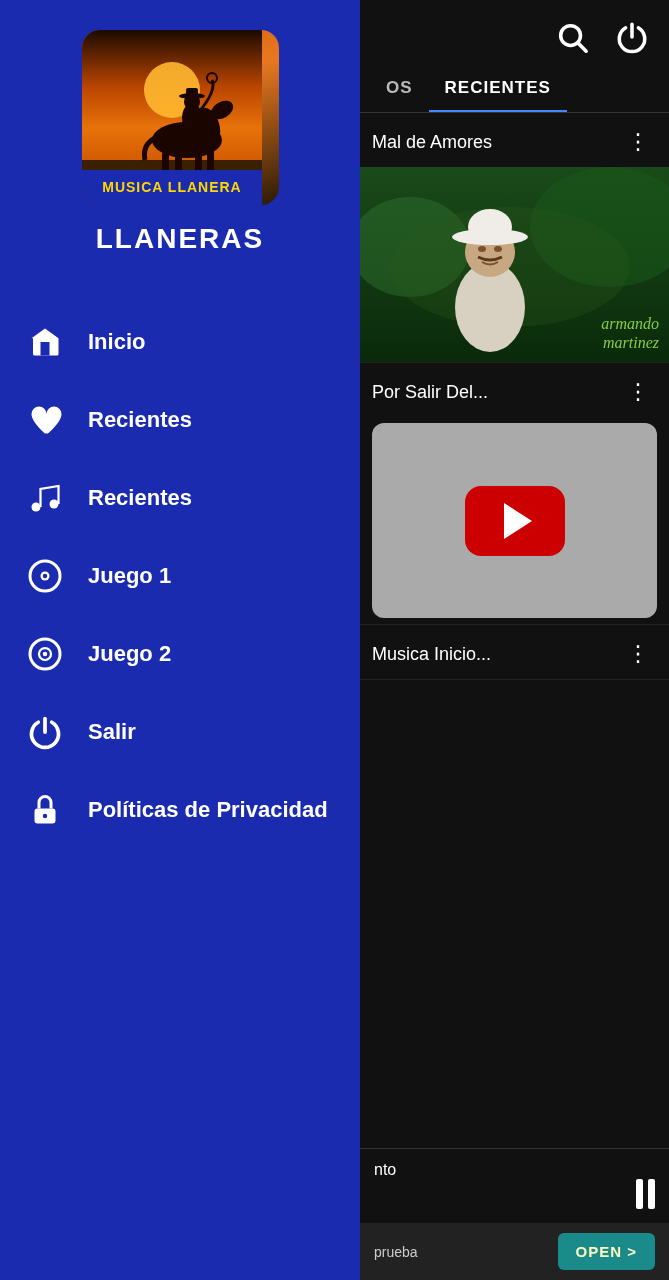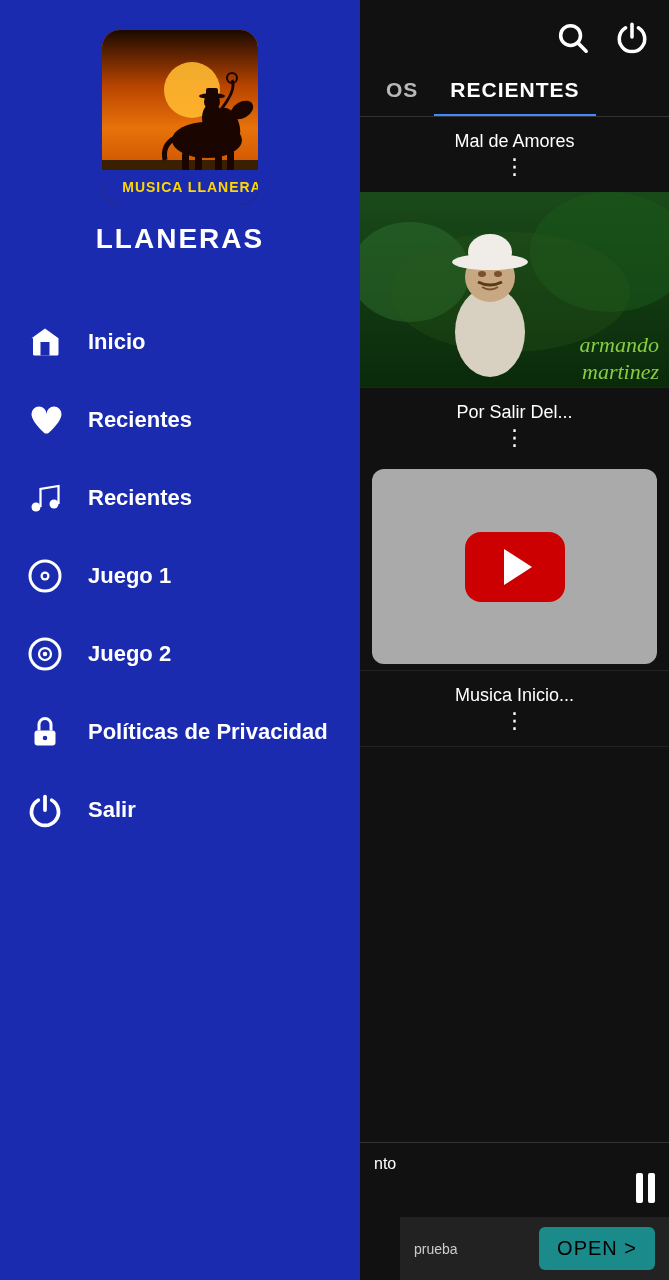--- a/index.html
+++ b/index.html
@@ -17,21 +17,21 @@
       min-width: 360px;
       height: 1280px;
       background: #1a2bb0;
       display: flex;
       flex-direction: column;
       align-items: center;
       padding-top: 30px;
     }
 
     .sidebar-logo {
-      width: 156px;
+      width: 197px;
       height: 175px;
       border-radius: 18px;
       overflow: hidden;
       background: linear-gradient(160deg, #c8540a 0%, #e87820 40%, #2a1a05 100%);
       display: flex;
       align-items: flex-end;
       justify-content: center;
       position: relative;
       margin-bottom: 18px;
     }
@@ -121,21 +121,21 @@
 
     .tabs-bar {
       display: flex;
       background: #111;
       border-bottom: 1px solid #333;
       padding: 0 10px;
     }
 
     .tab-item {
       color: white;
-      font-size: 21px;
+      font-size: 17px;
       font-weight: bold;
       letter-spacing: 1px;
       padding: 12px 16px;
       cursor: pointer;
       opacity: 0.7;
     }
 
     .tab-item.active {
       opacity: 1;
       border-bottom: 2px solid #4488ff;
@@ -149,21 +149,20 @@
 
     .list-item {
       border-bottom: 1px solid #222;
     }
 
     .list-item-header {
       display: flex;
       align-items: center;
       justify-content: space-between;
       padding: 14px 12px 10px;
-      flex-direction: column;
     }
 
     .list-item-title {
       color: white;
       font-size: 18px;
       font-weight: 500;
     }
 
     .more-btn {
       color: white;
@@ -183,24 +182,24 @@
       overflow: hidden;
       position: relative;
     }
 
     .thumbnail-1 {
       background: linear-gradient(135deg, #1a4a1a 0%, #2d6e2d 50%, #1a3a1a 100%);
     }
 
     .armando-overlay {
       position: absolute;
-      bottom: 2px;
+      bottom: 10px;
       right: 10px;
       color: #88cc44;
-      font-size: 22px;
+      font-size: 16px;
       font-style: italic;
       font-family: Georgia, serif;
       text-align: right;
       line-height: 1.2;
     }
 
     .yt-play-btn {
       width: 100px;
       height: 70px;
       background: #cc0000;
@@ -249,33 +248,32 @@
       background: white;
       border-radius: 2px;
     }
 
     .ad-bar {
       background: #222;
       display: flex;
       align-items: center;
       justify-content: space-between;
       padding: 10px 14px;
-      margin-left: 40px;
     }
 
     .ad-text {
       color: #ccc;
       font-size: 14px;
     }
 
     .open-btn {
       background: #1a8a8a;
-      color: #000000;
-      font-size: 20px;
-      font-weight: normal;
+      color: #fef9c3;
+      font-size: 15px;
+      font-weight: bold;
       padding: 10px 18px;
       border-radius: 6px;
       cursor: pointer;
       letter-spacing: 1px;
     }
 
     
     .logo-svg-wrap {
       width: 100%;
       height: 100%;
@@ -389,36 +387,36 @@
           <circle cx="12" cy="12" r="4" stroke="white" stroke-width="1.5" fill="none"></circle>
           <circle cx="12" cy="12" r="1.5" fill="white"></circle>
         </svg>
       </div>
       <span class="nav-label">Juego 2</span>
     </div>
 
     <div class="nav-item">
       <div class="nav-icon">
         <svg viewBox="0 0 24 24" xmlns="http://www.w3.org/2000/svg">
+          <path d="M12 3v9" stroke="white" stroke-width="2.5" fill="none" stroke-linecap="round"></path>
+          <path d="M7.5 5.5A9 9 0 1016.5 5.5" stroke="white" stroke-width="2.5" fill="none" stroke-linecap="round"></path>
+        </svg>
+      </div>
+      <span class="nav-label">Salir</span>
+    </div>
+
+    <div class="nav-item">
+      <div class="nav-icon">
+        <svg viewBox="0 0 24 24" xmlns="http://www.w3.org/2000/svg">
           <rect x="5" y="11" width="14" height="10" rx="2" fill="white"></rect>
           <path d="M8 11V7a4 4 0 018 0v4" stroke="white" stroke-width="2" fill="none"></path>
           <circle cx="12" cy="16" r="1.5" fill="#1a2bb0"></circle>
         </svg>
       </div>
       <span class="nav-label" style="line-height:1.3">Políticas de Privacidad</span>
-    </div>
-
-    <div class="nav-item">
-      <div class="nav-icon">
-        <svg viewBox="0 0 24 24" xmlns="http://www.w3.org/2000/svg">
-          <path d="M12 3v9" stroke="white" stroke-width="2.5" fill="none" stroke-linecap="round"></path>
-          <path d="M7.5 5.5A9 9 0 1016.5 5.5" stroke="white" stroke-width="2.5" fill="none" stroke-linecap="round"></path>
-        </svg>
-      </div>
-      <span class="nav-label">Salir</span>
     </div>
   </nav>
 </div>
 
 <div class="main-content">
 
   <div class="top-bar">
     <div class="top-bar-icon">
       <svg viewBox="0 0 24 24" xmlns="http://www.w3.org/2000/svg">
         <circle cx="11" cy="11" r="7" stroke-width="2.5"></circle>

